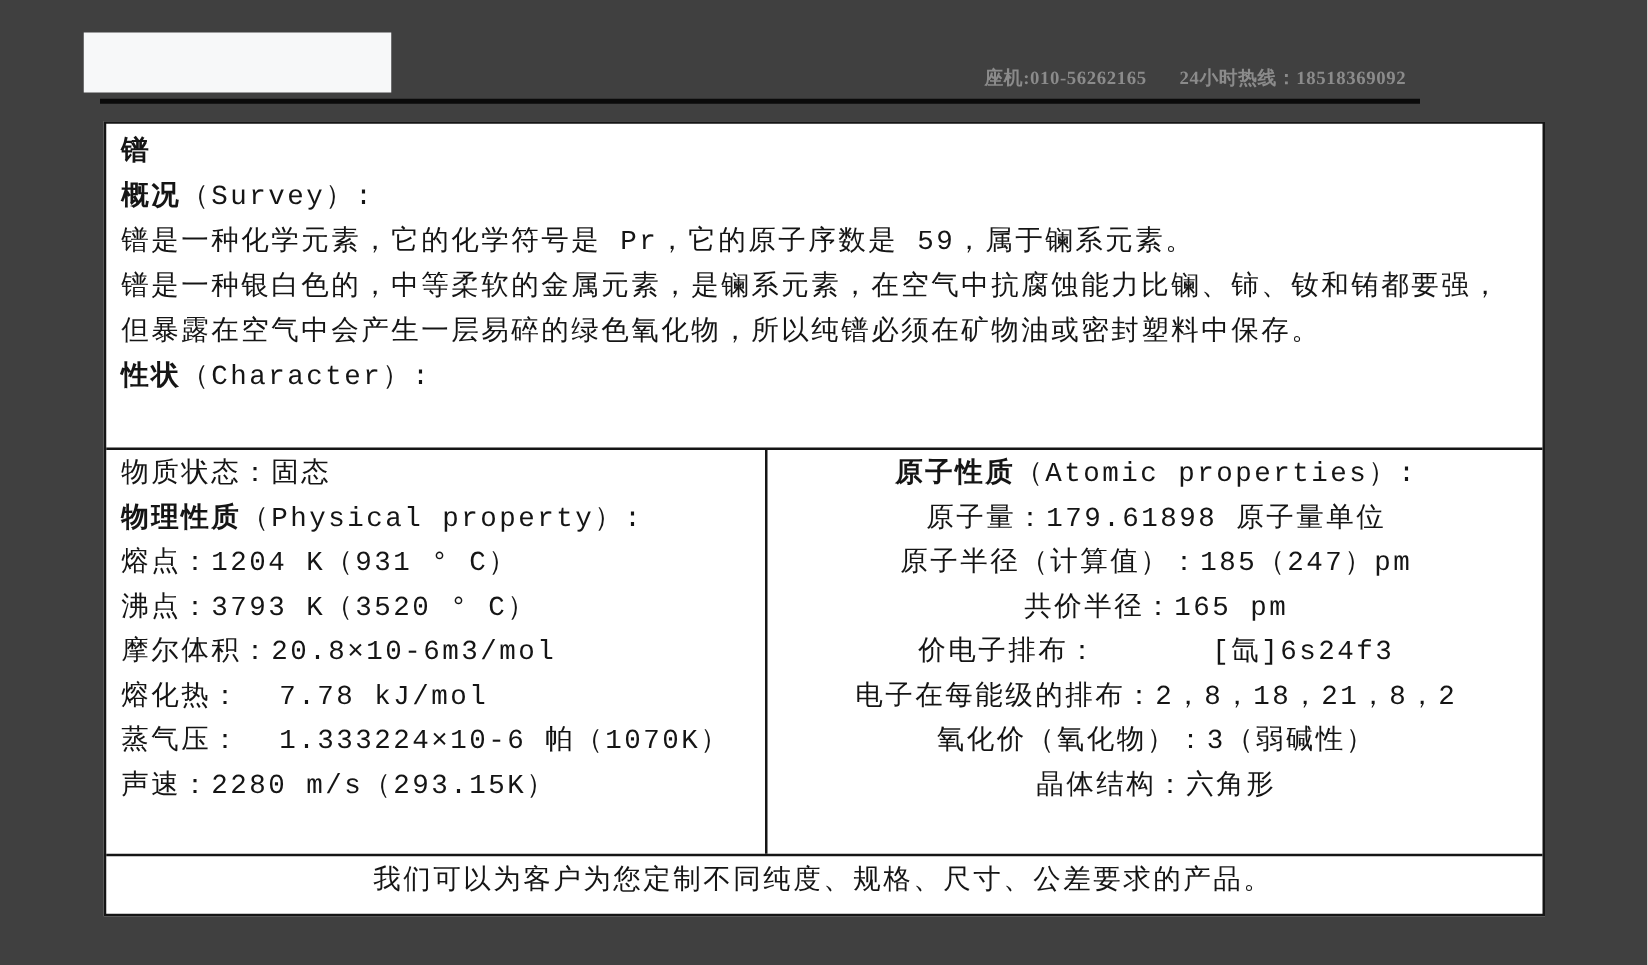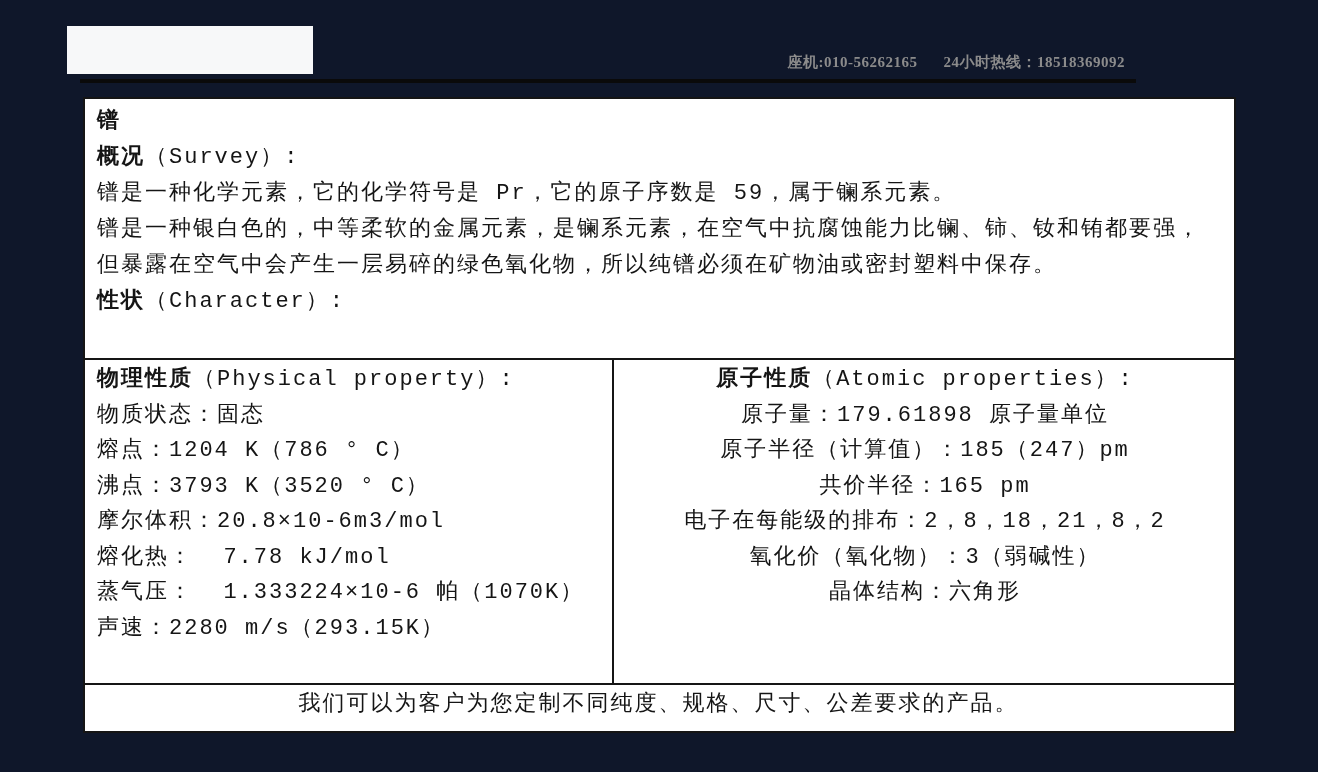--- a/index.html
+++ b/index.html
@@ -1,21 +1,21 @@
 <!DOCTYPE html>
 <html><head>
 <meta charset="utf-8">
 <style>
   * { margin: 0; padding: 0; box-sizing: border-box; }
   html, body { background: #ffffff; }
   .page {
     position: relative;
     width: 1318px;
     height: 772px;
-    background: #0f172a;
+    background: #404040;
     font-family: "Liberation Mono", "DejaVu Sans Mono", monospace;
     color: #151515;
     overflow: hidden;
   }
   
   .logo-ghost {
     position: absolute;
     left: 67px; top: 26px;
     width: 246px; height: 48px;
     background: #f7f8f9;
@@ -106,35 +106,36 @@
       <div class="line b">镨</div>
       <div class="line"><span class="b">概况</span><span>（Survey）:</span></div>
       <div class="line">镨是一种化学元素，它的化学符号是 Pr，它的原子序数是 59，属于镧系元素。</div>
       <div class="line">镨是一种银白色的，中等柔软的金属元素，是镧系元素，在空气中抗腐蚀能力比镧、铈、钕和铕都要强，但暴露在空气中会产生一层易碎的绿色氧化物，所以纯镨必须在矿物油或密封塑料中保存。</div>
       <div class="line"><span class="b">性状</span><span>（Character）:</span></div>
     </div>
 
     <div class="two-col">
 
       <div class="col-left">
+        <div class="cell-line">物质状态：固态</div>
         <div class="cell-line"><span class="b">物理性质</span><span>（Physical property）:</span></div>
-        <div class="cell-line">物质状态：固态</div>
-        <div class="cell-line">熔点：1204 K（786 ° C）</div>
+        <div class="cell-line">熔点：1204 K（931 ° C）</div>
         <div class="cell-line">沸点：3793 K（3520 ° C）</div>
         <div class="cell-line">摩尔体积：20.8×10-6m3/mol</div>
         <div class="cell-line">熔化热：  7.78 kJ/mol</div>
         <div class="cell-line">蒸气压：  1.333224×10-6 帕（1070K）</div>
         <div class="cell-line">声速：2280 m/s（293.15K）</div>
       </div>
 
       <div class="col-right">
         <div class="cell-line"><span class="b">原子性质</span><span>（Atomic properties）:</span></div>
         <div class="cell-line">原子量：179.61898 原子量单位</div>
         <div class="cell-line">原子半径（计算值）：185（247）pm</div>
         <div class="cell-line">共价半径：165 pm</div>
+        <div class="cell-line">价电子排布：      [氙]6s24f3</div>
         <div class="cell-line">电子在每能级的排布：2，8，18，21，8，2</div>
         <div class="cell-line">氧化价（氧化物）：3（弱碱性）</div>
         <div class="cell-line">晶体结构：六角形</div>
       </div>
 
     </div>
 
     <div class="footer-cell">我们可以为客户为您定制不同纯度、规格、尺寸、公差要求的产品。</div>
 
   </div>

